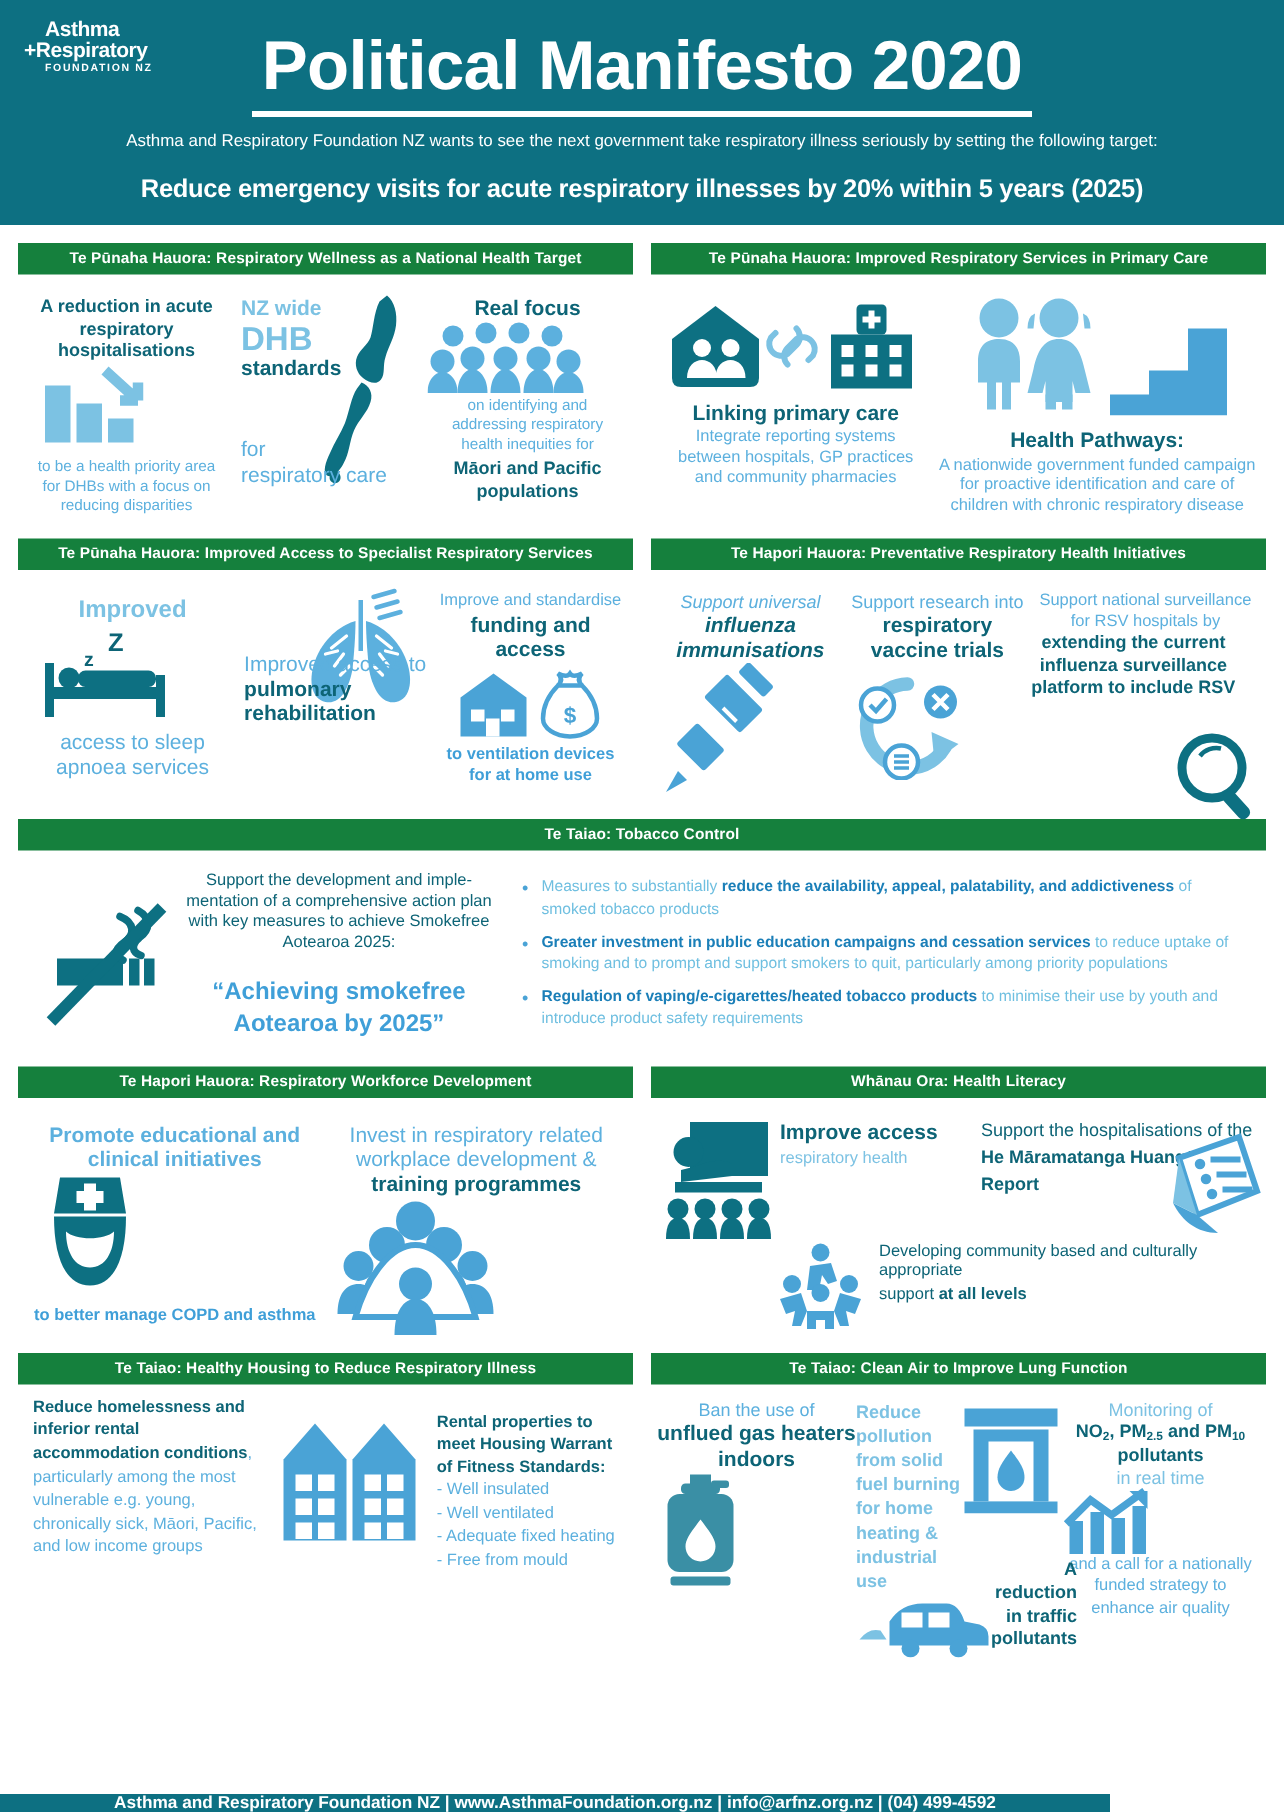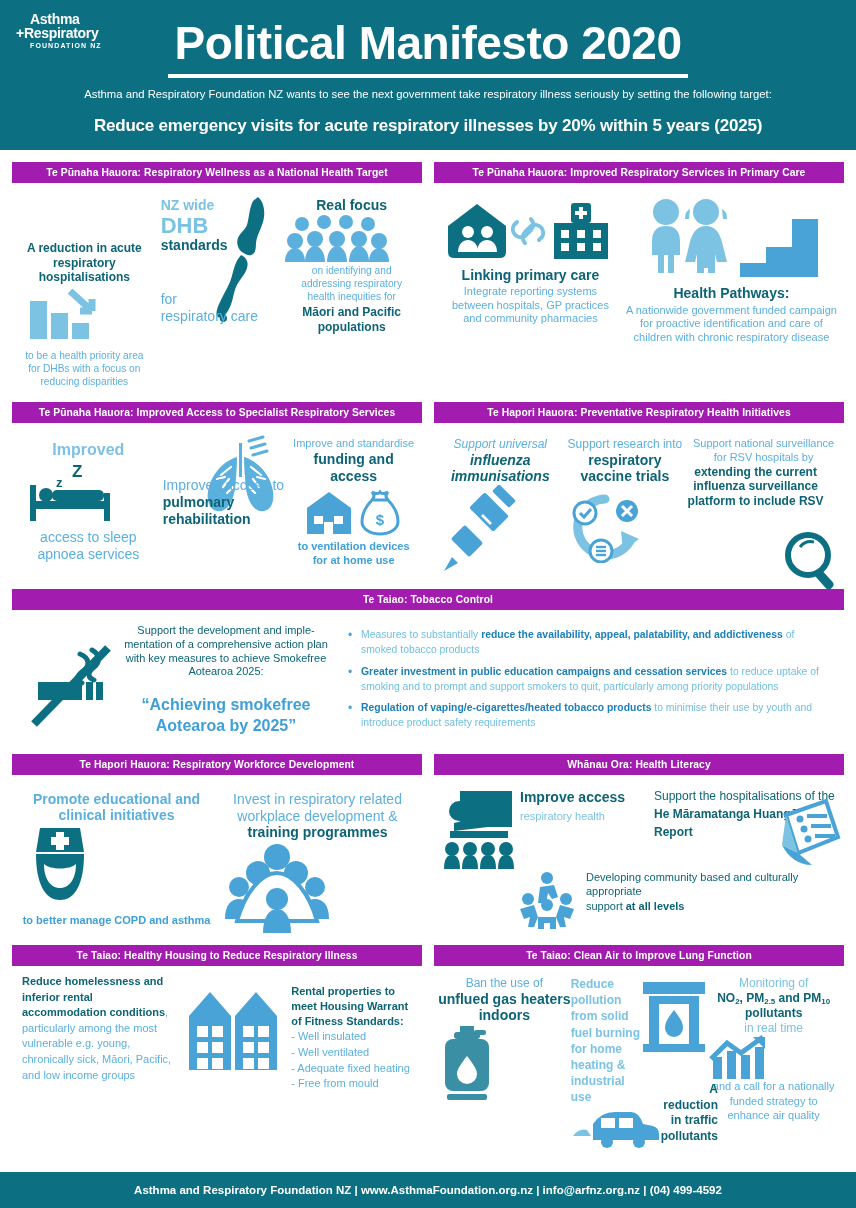--- a/index.html
+++ b/index.html
@@ -33,21 +33,21 @@
     margin-top:6px; margin-bottom:2px;
   }
   .rule { width:520px; height:4px; background:#fff; margin:4px auto 10px; }
   .sub1 { text-align:center; font-size:11.3px; padding:0 14px; }
   .sub2 { text-align:center; font-size:17px; font-weight:bold; margin-top:16px; letter-spacing:-.2px;}
 
   
   .row { display:flex; gap:12px; padding:0 12px; margin-top:12px; }
   .panel { background:#fff; flex:1; }
   .bar {
-    background:#a21caf; color:#fff; text-align:center;
+    background:#15803d; color:#fff; text-align:center;
     font-size:10.3px; font-weight:bold; padding:5px 4px; letter-spacing:.1px;
   }
   .bar.full { width:100%; }
   .body { padding:8px 4px 2px; }
 
   .cols { display:flex; }
   .col { flex:1; text-align:center; }
 
   .tl-dark  { color:#0d6476; font-weight:bold; }
   .tl-blue  { color:#3f9fd8; font-weight:bold; }
@@ -67,23 +67,23 @@
   .tob { display:flex; padding:14px 16px 6px; gap:6px; }
   .tob-l { width:300px; display:flex; gap:4px; align-items:flex-start;}
   .tob-r { flex:1; padding-left:14px; padding-top:4px;}
   .tob-r ul { list-style:none; }
   .tob-r li { position:relative; padding-left:13px; margin-bottom:7px;
               font-size:10.4px; line-height:1.42; color:#6fbfe0; }
   .tob-r li:before { content:"•"; position:absolute; left:0; top:-1px; color:#4aa3d6; font-size:12px;}
   .tob-r b { color:#1b7fb8; }
 
   .footer {
-    position:absolute; left:0; bottom:0; width:856px; background:#0d7082;
+    position:absolute; left:0; bottom:0; width:740px; background:#0d7082;
     color:#fff; text-align:center; font-size:11.5px; font-weight:bold;
-    padding:12px 0;
+    padding:0 0;
   }
   .housing-cols { display:flex; padding:8px 10px 0; }
   .ca-cols { display:flex; padding:6px 4px 0; }
   sub { font-size:66%; vertical-align:-.25em;}
 </style>
 </head>
 <body>
 
 <div class="page">
 
@@ -98,21 +98,21 @@
     <div class="sub1">Asthma and Respiratory Foundation NZ wants to see the next government take respiratory illness seriously by setting the following target:</div>
     <div class="sub2">Reduce emergency visits for acute respiratory illnesses by 20% within 5 years (2025)</div>
   </div>
 
   <div class="row">
 
     <div class="panel">
       <div class="bar">Te Pūnaha Hauora: Respiratory Wellness as a National Health Target</div>
       <div class="body">
         <div class="cols">
-          <div class="col" style="flex:0 0 34%;margin-top:44px;">
+          <div class="col" style="flex:0 0 34%;">
             <div class="t12 tl-dark" style="padding:6px 4px 0;">A reduction in acute respiratory hospitalisations</div>
             <span class="ic">
               <svg width="96" height="62" viewBox="0 0 96 62">
                 <rect x="14" y="16" width="17" height="38" fill="#7cc2e3"></rect>
                 <rect x="35" y="28" width="17" height="26" fill="#7cc2e3"></rect>
                 <rect x="56" y="38" width="17" height="16" fill="#7cc2e3"></rect>
                 <path d="M54 6 L76 26 M76 26 L76 14 M76 26 L64 26" stroke="#7cc2e3" stroke-width="7" fill="none" stroke-linecap="butt"></path>
               </svg>
             </span>
             <div class="t10 tl-mid" style="padding:2px 2px 0;">to be a health priority area for DHBs with a focus on reducing disparities</div>

